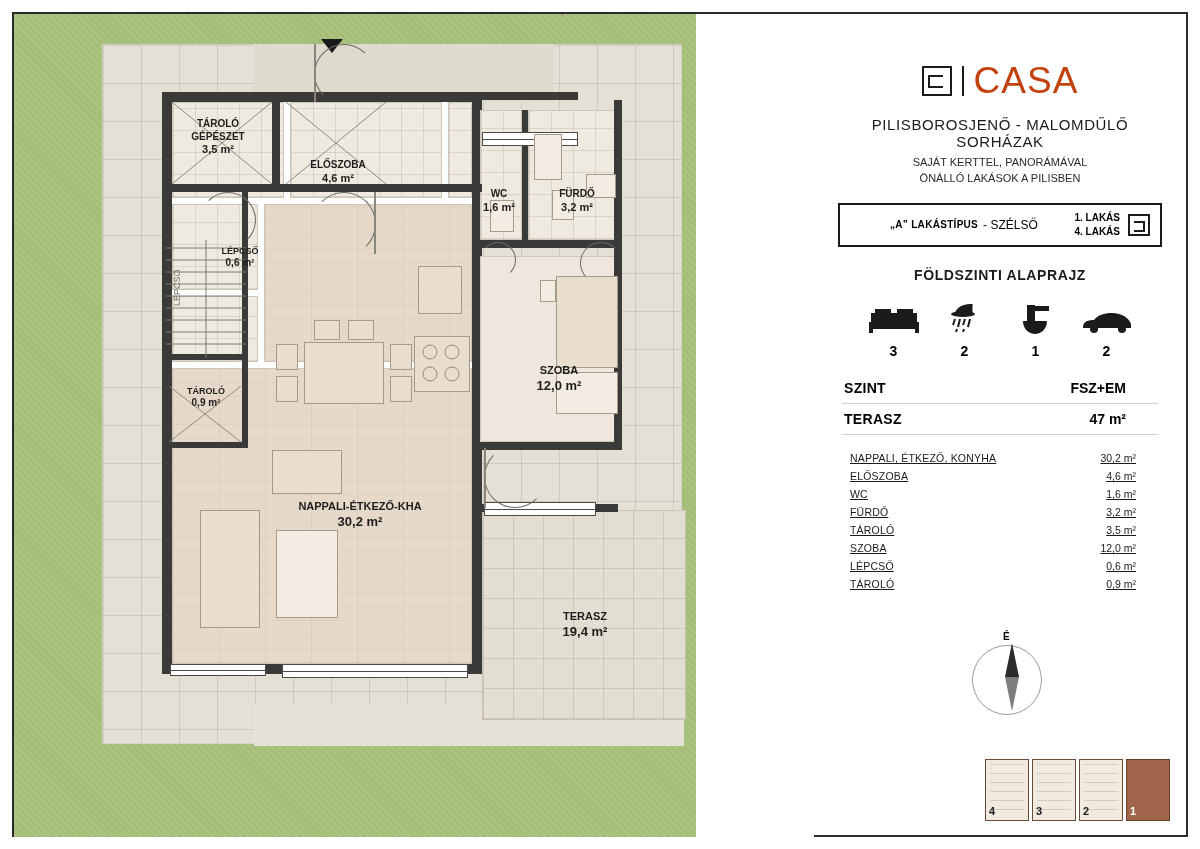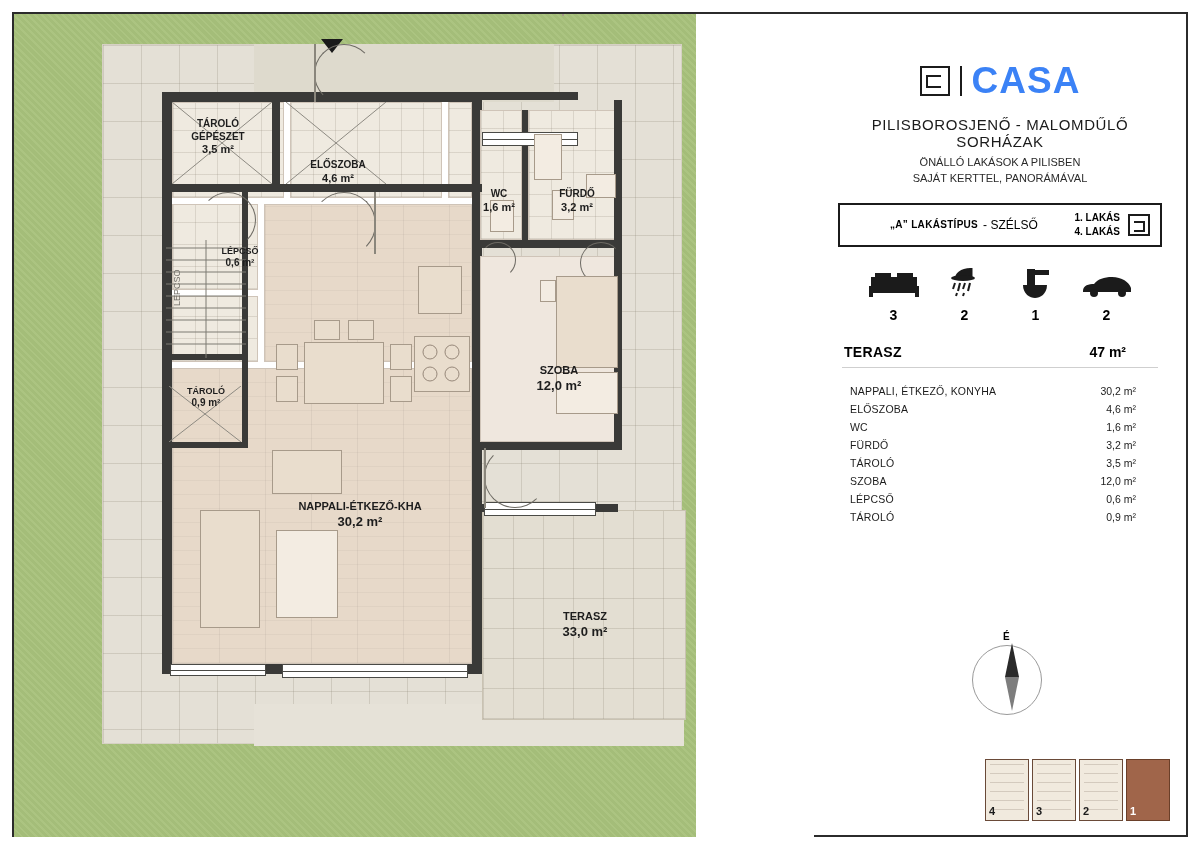--- a/index.html
+++ b/index.html
@@ -150,21 +150,21 @@
   .brand-mark {
     width:30px; height:30px;
     border:2px solid #1b1b1b;
     position:relative;
   }
   .brand-mark:before {
     content:""; position:absolute; left:4px; top:7px; width:13px; height:9px;
     border:2px solid #1b1b1b; border-right:none;
   }
   .brand-sep { width:2px; height:30px; background:#1b1b1b; }
-  .brand-casa { font-size:37px; font-weight:bold; letter-spacing:1px; color:#3b82f6; }
+  .brand-casa { font-size:37px; font-weight:normal; letter-spacing:1px; color:#c2410c; }
   .brand-studio { font-size:37px; letter-spacing:1px; color:#a9a9a9; font-weight:normal; }
 
   .subtitle1 {
     text-align:center; margin-top:14px;
     font-size:15px; letter-spacing:.6px; color:#1b1b1b; font-weight:normal;
   }
   .subtitle2 {
     text-align:center; margin-top:5px;
     font-size:11px; color:#2a2a2a; line-height:1.45;
   }
@@ -216,21 +216,21 @@
     border-bottom:1px solid #cfcfcf;
     padding:7px 2px;
   }
   .spec-row .k { font-size:14px; font-weight:bold; letter-spacing:.3px; }
   .spec-row .v { margin-left:auto; font-size:14px; font-weight:bold; padding-right:30px; }
 
   .rooms {
     margin:14px 10px 0 18px;
   }
   .rooms .r {
-    display:flex; font-size:10.5px; padding:3px 0; color:#1b1b1b;
+    display:flex; font-size:10.5px; padding:3px 0; color:#1b1b1b;text-decoration:underline;
   }
   .rooms .r .k { letter-spacing:.2px; }
   .rooms .r .v { margin-left:auto; padding-right:22px; }
 
   .compass {
     position:absolute; left:148px; bottom:112px; width:90px; height:90px;
   }
   .compass .ring {
     position:absolute; inset:10px; border:1px solid #9a9a9a; border-radius:50%;
   }
@@ -431,49 +431,50 @@
       <span class="ar">12,0 m²</span>
     </div>
 
     <div class="label lbl-m" style="left:256px; top:486px; width:180px;">
       <span class="nm">NAPPALI-ÉTKEZŐ-KHA</span>
       <span class="ar">30,2 m²</span>
     </div>
 
     <div class="label lbl-m" style="left:522px; top:596px; width:98px;">
       <span class="nm">TERASZ</span>
-      <span class="ar">33,0 m²</span>
+      <span class="ar">19,4 m²</span>
     </div>
 
   </div>
 
   <div class="info">
 
     <div class="brand">
       <div class="brand-mark"></div>
       <div class="brand-sep"></div>
       <div class="brand-casa">CASA</div>
     </div>
 
     <div class="subtitle1">PILISBOROSJENŐ - MALOMDŰLŐ SORHÁZAK</div>
     <div class="subtitle2">
+      <div>SAJÁT KERTTEL, PANORÁMÁVAL</div>
       <div>ÖNÁLLÓ LAKÁSOK A PILISBEN</div>
-      <div>SAJÁT KERTTEL, PANORÁMÁVAL</div>
     </div>
 
     <div class="typebar">
       <span class="t1">„A” LAKÁSTÍPUS</span>
       <span class="t2">- SZÉLSŐ</span>
       <span class="flats">
         <div>1. LAKÁS</div>
         <div>4. LAKÁS</div>
       </span>
       <span class="flat-ico"></span>
     </div>
 
+    <div class="planlabel">FÖLDSZINTI ALAPRAJZ</div>
 
     <div class="icons">
       <div class="ic">
         <svg width="54" height="30" viewBox="0 0 54 30">
           <rect x="4" y="8" width="46" height="10" fill="#1b1b1b"></rect>
           <rect x="2" y="17" width="50" height="7" fill="#1b1b1b"></rect>
           <rect x="8" y="4" width="16" height="6" fill="#1b1b1b"></rect>
           <rect x="30" y="4" width="16" height="6" fill="#1b1b1b"></rect>
           <rect x="2" y="23" width="4" height="5" fill="#1b1b1b"></rect>
           <rect x="48" y="23" width="4" height="5" fill="#1b1b1b"></rect>
@@ -512,20 +513,24 @@
 
     <div class="counts">
       <span>3</span>
       <span>2</span>
       <span>1</span>
       <span>2</span>
     </div>
 
     <div class="spec">
       <div class="spec-row">
+        <span class="k">SZINT</span>
+        <span class="v">FSZ+EM</span>
+      </div>
+      <div class="spec-row">
         <span class="k">TERASZ</span>
         <span class="v">47 m²</span>
       </div>
     </div>
 
     <div class="rooms">
       <div class="r">
         <span class="k">NAPPALI, ÉTKEZŐ, KONYHA</span>
         <span class="v">30,2 m²</span>
       </div>

